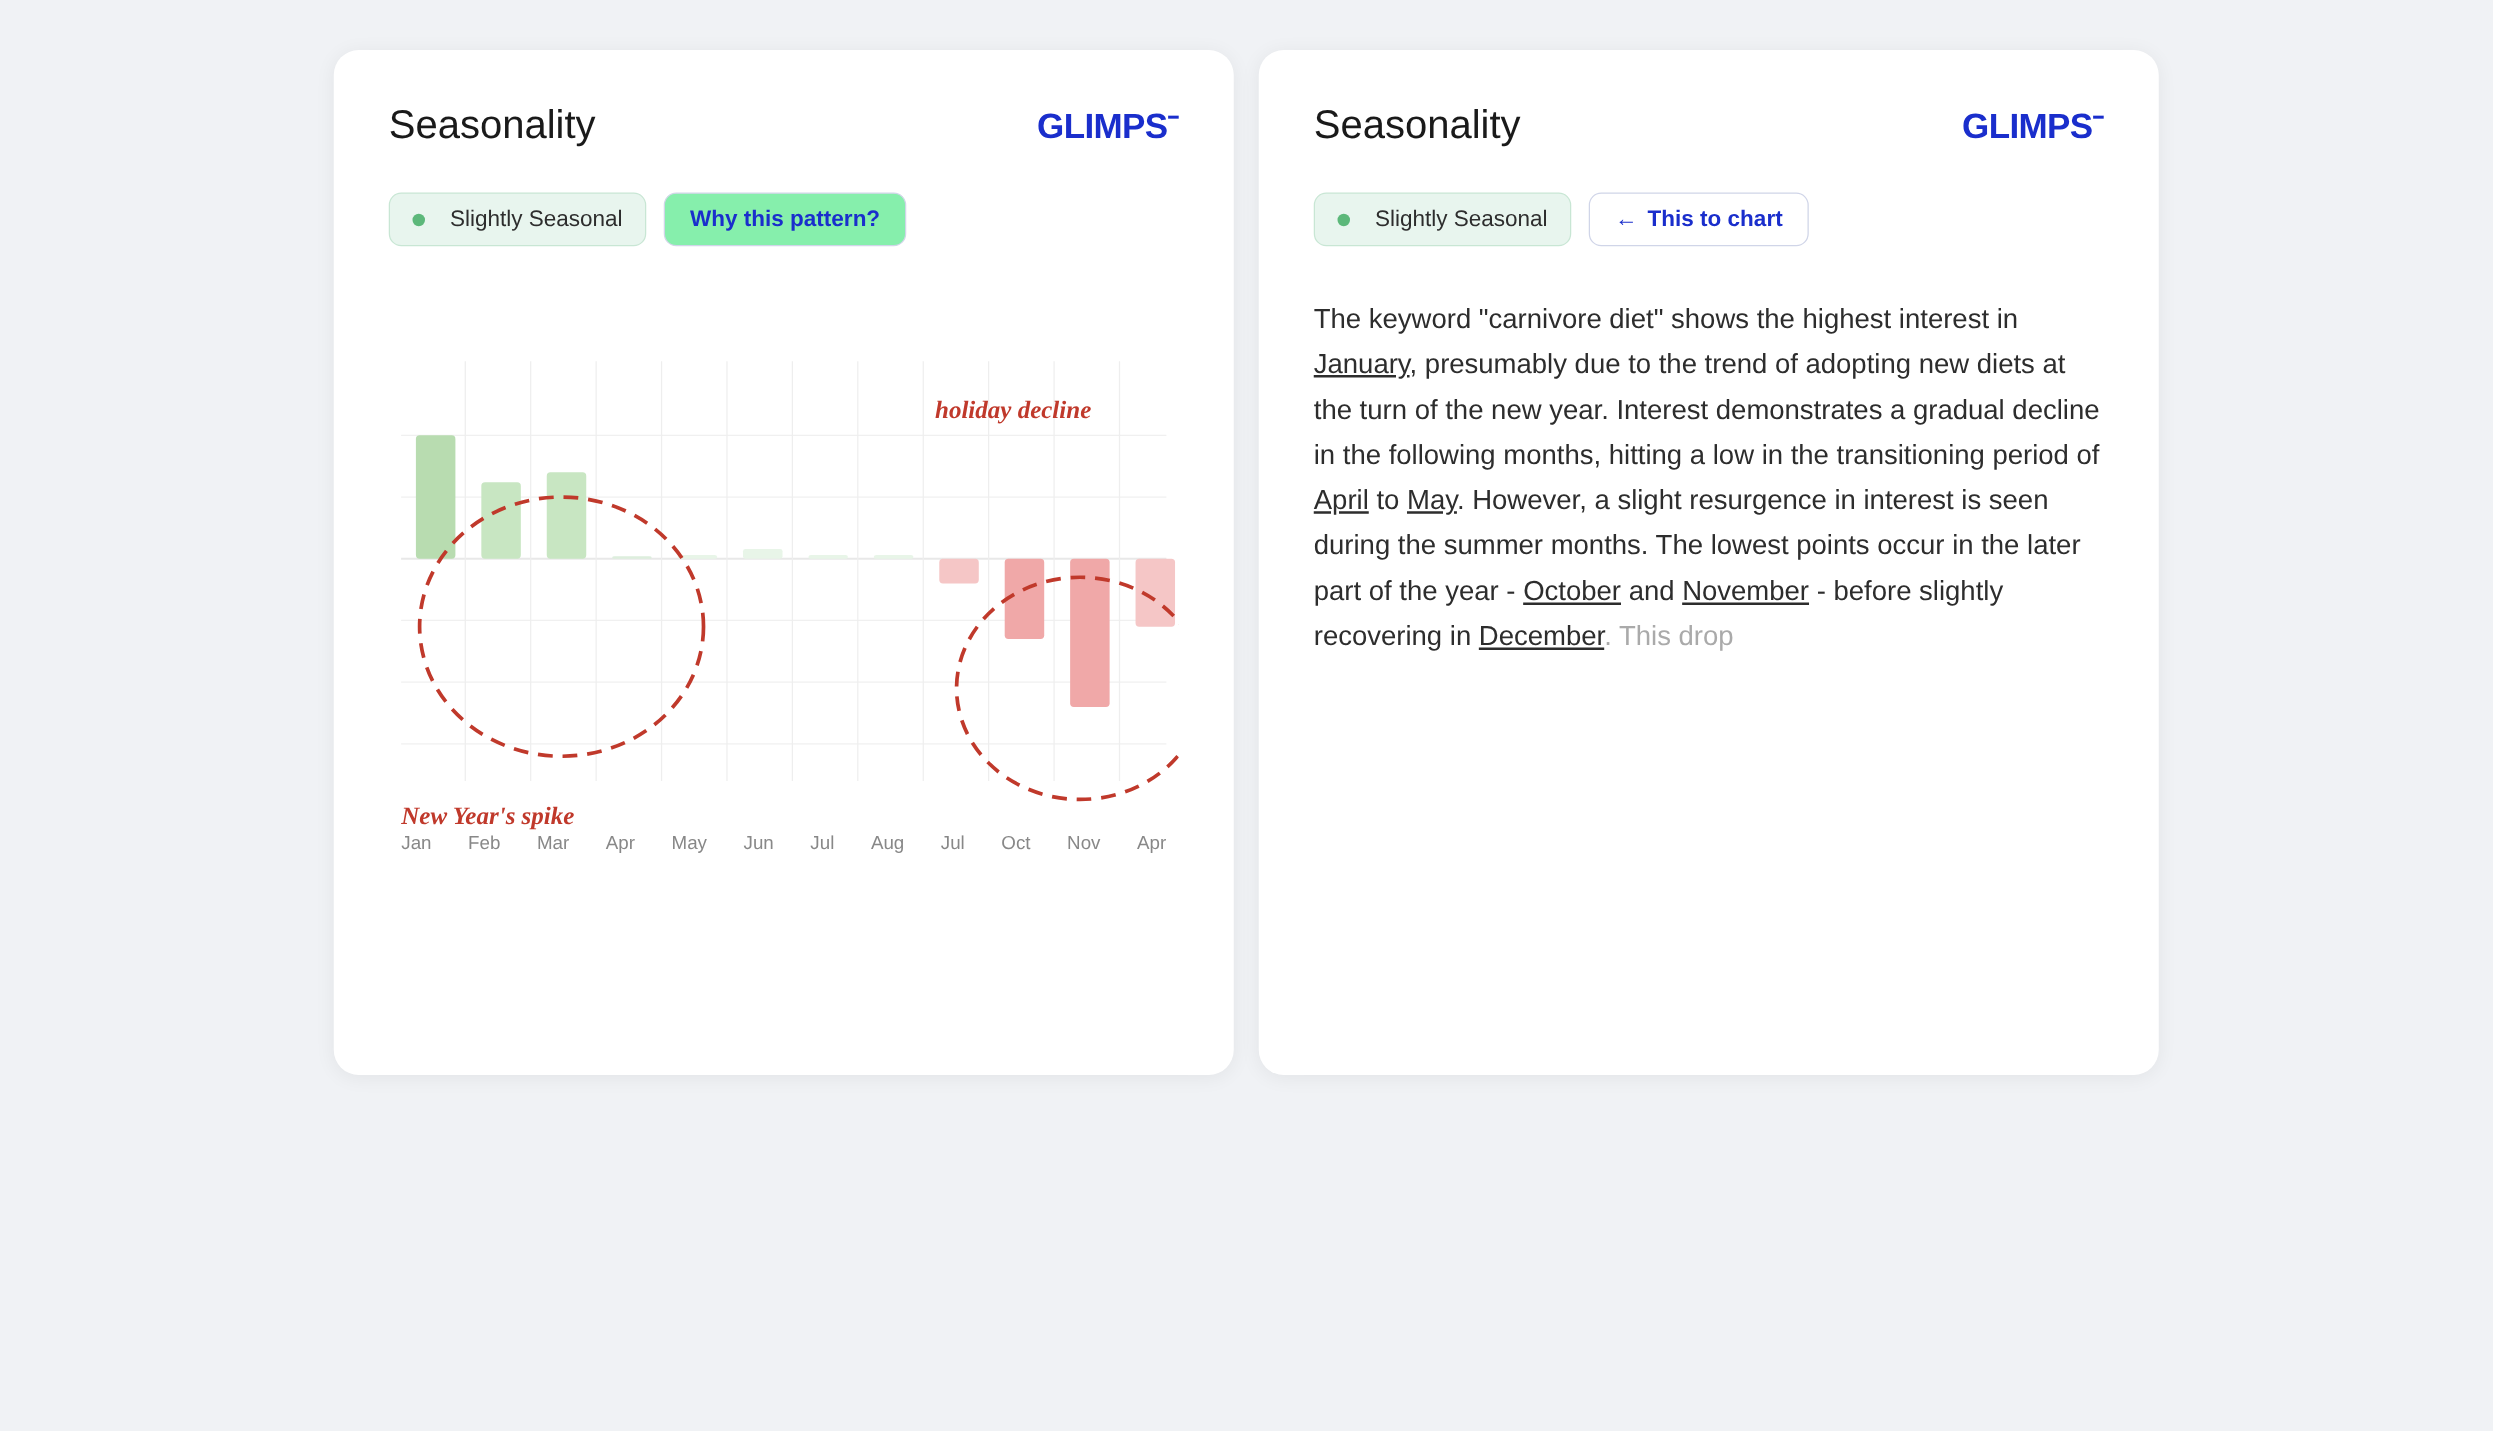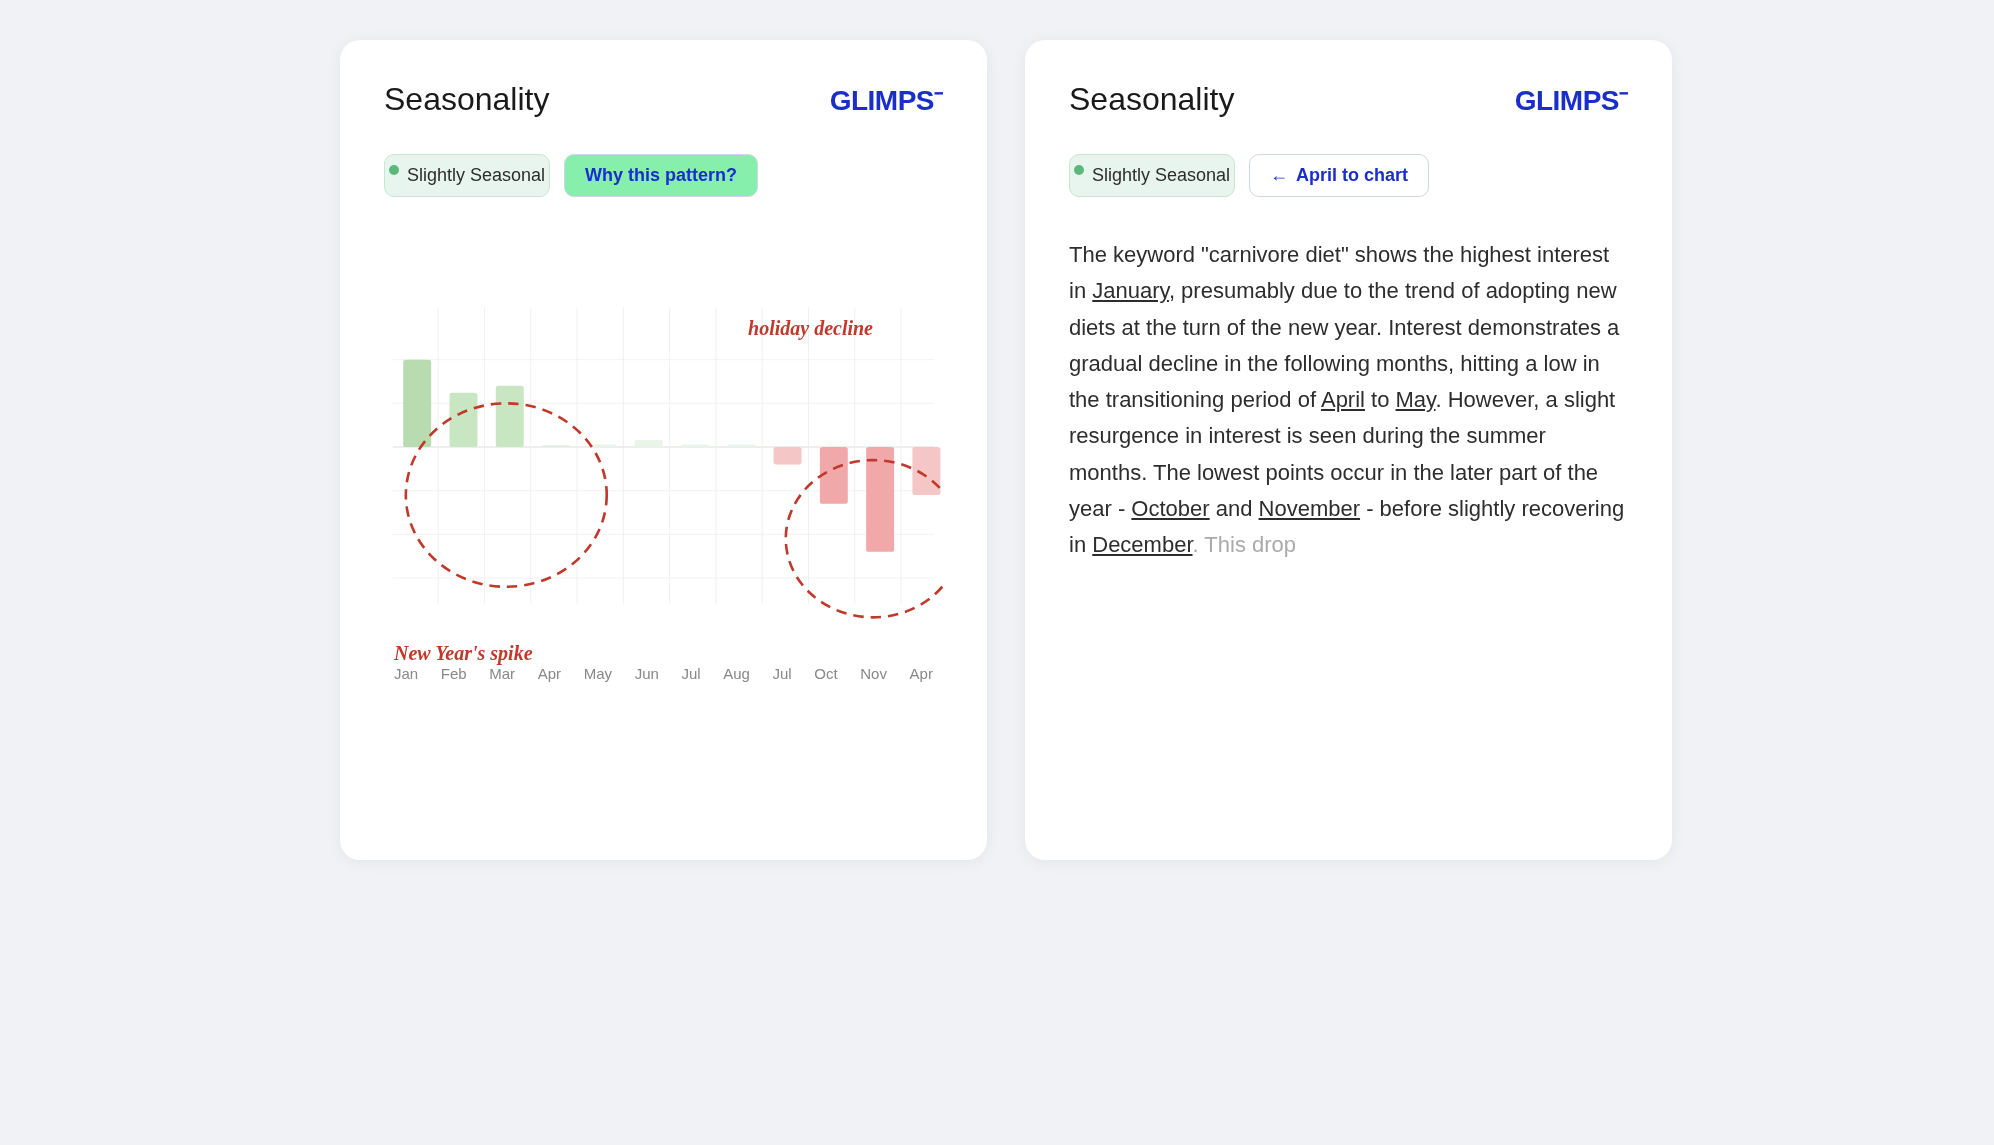--- a/index.html
+++ b/index.html
@@ -10,25 +10,24 @@
       justify-content: center;
       align-items: flex-start;
       min-height: 100vh;
       padding: 40px 20px;
       gap: 20px;
     }
     .card {
       background: #ffffff;
       border-radius: 20px;
       padding: 40px 44px;
-      width: 647px;
+      width: 720px;
       min-height: 820px;
       box-shadow: 0 2px 16px rgba(0,0,0,0.06);
       position: relative;
-      margin-left: 18px;
     }
     .card-header {
       display: flex;
       justify-content: space-between;
       align-items: center;
       margin-bottom: 36px;
     }
     .card-title {
       font-size: 32px;
       font-weight: 400;
@@ -43,25 +42,26 @@
     .glimpse-logo .dash {
       color: #1a2ecc;
     }
     .badge-row {
       display: flex;
       gap: 14px;
       margin-bottom: 40px;
     }
     .badge-seasonal {
       display: flex;
-      gap: 8px;
+      align-items: center;
+      gap: 20px;
       background: #e8f5ee;
       border: 1px solid #c8e6d4;
       border-radius: 10px;
-      padding: 10px 4px;
+      padding: 10px 18px;
       font-size: 18px;
       color: #2d2d2d;
       font-weight: 400;
     }
     .badge-dot {
       width: 10px;
       height: 10px;
       border-radius: 50%;
       background: #5cb87a;
     }
@@ -236,20 +236,20 @@
     <span class="glimpse-logo">GLIMPS<span class="dash">⁻</span></span>
   </div>
 
   <div class="badge-row">
     <div class="badge-seasonal">
       <span class="badge-dot"></span>
       <span>Slightly Seasonal</span>
     </div>
     <button class="badge-backchart">
       <span>←</span>
-      <span>April to chart</span>
+      <span>This to chart</span>
     </button>
   </div>
 
   <div class="explain-text">
     <span>The keyword "carnivore diet" shows the highest interest in </span><span class="underline">January</span><span>, presumably due to the trend of adopting new diets at the turn of the new year. Interest demonstrates a gradual decline in the following months, hitting a low in the transitioning period of </span><span class="underline">April</span><span> to </span><span class="underline">May</span><span>. However, a slight resurgence in interest is seen during the summer months. The lowest points occur in the later part of the year - </span><span class="underline">October</span><span> and </span><span class="underline">November</span><span> - before slightly recovering in </span><span class="underline faded">December</span><span class="faded">. This drop</span>
   </div>
 </div>
 
 </body></html>

